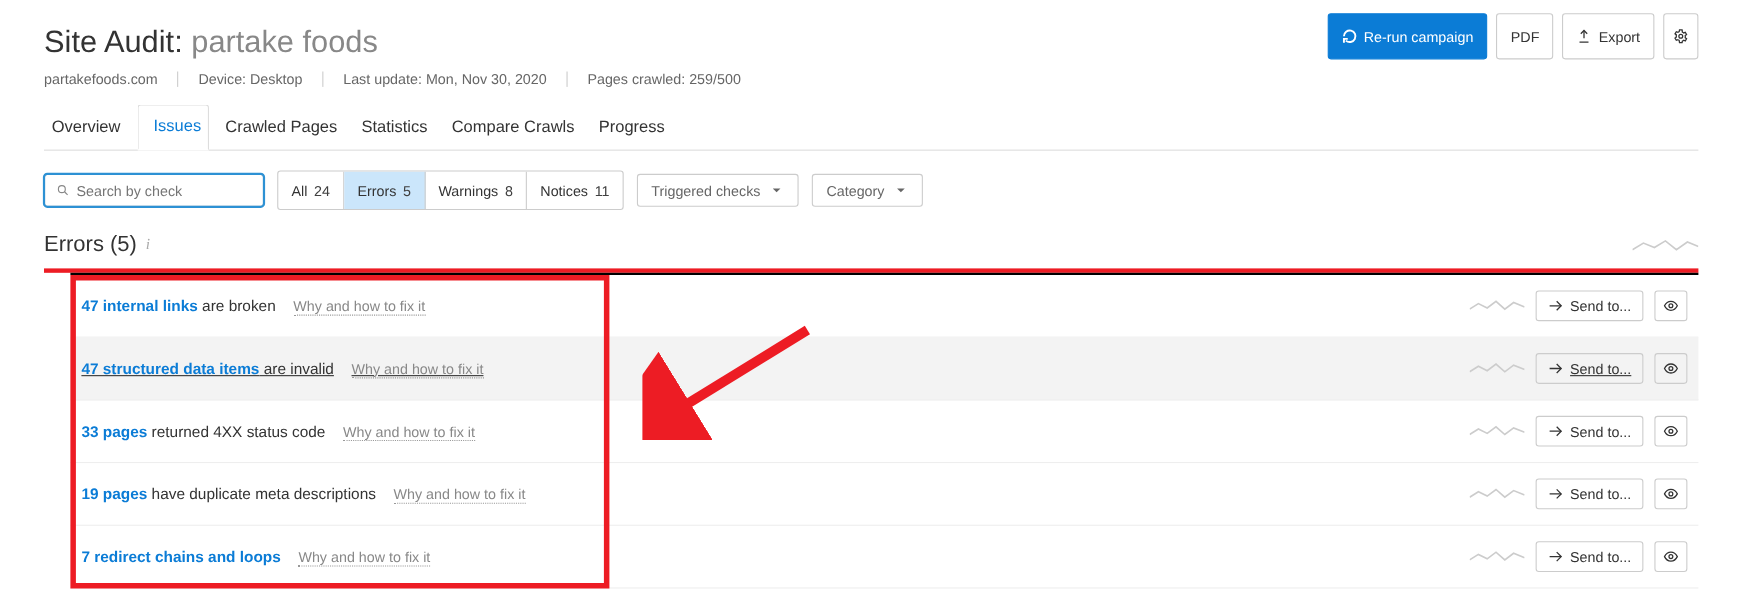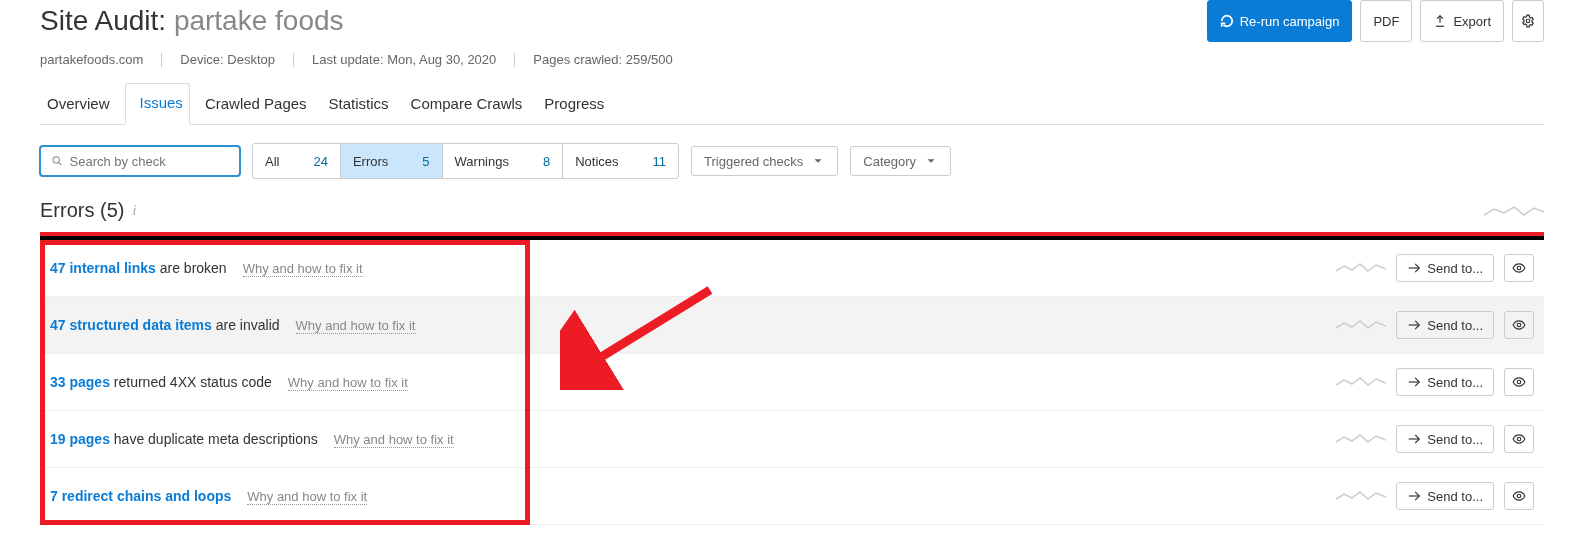--- a/index.html
+++ b/index.html
@@ -1,46 +1,46 @@
 <!DOCTYPE html>
 <html><head>
 <meta charset="utf-8">
 <style>
   * { box-sizing: border-box; margin: 0; padding: 0; }
   html, body { width: 1584px; height: 536px; font-family: Arial, Helvetica, sans-serif; color: #333; background: #fff; }
   .page { padding: 0 40px; }
-  .header { display: flex; align-items: center; justify-content: space-between; padding-top: 0; }
+  .header { display: flex; align-items: flex-end; justify-content: space-between; padding-top: 12px; }
   .title-line { font-size: 28px; font-weight: 400; color: #666; }
   .title-label { color: #333; font-weight: 400; }
   .title-value { color: #888; }
   .actions { display: flex; gap: 8px; align-items: center; }
   .btn { display: inline-flex; align-items: center; gap: 6px; height: 42px; padding: 0 12px; border: 1px solid #ccc; border-radius: 3px; background: #fff; font-size: 13px; color: #333; cursor: pointer; }
   .btn-primary { background: #0b7cd6; border-color: #0b7cd6; color: #fff; }
   .btn-icon-only { padding: 0 8px; }
   .meta-bar { display: flex; gap: 24px; font-size: 13px; color: #666; margin-top: 10px; align-items: center; }
   .meta-bar .sep { width:1px; height:14px; background:#ccc; margin:0 -6px; }
   .tabs { display: flex; gap: 8px; border-bottom: 1px solid #ddd; margin-top: 16px; align-items: flex-end; }
   .tab { padding: 10px 6px 12px; font-size: 15px; color: #333; cursor: pointer; border: 1px solid transparent; border-bottom: none; }
   .tab.active { color: #0b7cd6; border: 1px solid #ddd; border-bottom: 2px solid #fff; margin-bottom: -1px; background:#fff; border-radius: 3px 3px 0 0; padding-left:14px; }
   .toolbar { display: flex; gap: 12px; align-items: center; margin: 18px 0 6px; }
   .search-box { display:flex; align-items:center; gap:6px; border: 1px solid #bbb; outline: 2px solid #2d91d4; outline-offset: -1px; border-radius: 3px; padding: 0 10px; height: 30px; width: 200px; color:#888; }
   .search-box input { border:none; outline:none; font-size:13px; width:100%; background:transparent; color:#333; }
   .pill-group { display:flex; border:1px solid #ccc; border-radius:3px; overflow:hidden; height:36px; }
   .pill { display:flex; align-items:center; gap:6px; padding:0 12px; border-right:1px solid #ccc; font-size:13px; color:#333; cursor:pointer; }
   .pill:last-child { border-right:none; }
   .pill.selected { background:#cbe6fb; }
-  .pill-count { color:#0369a1;margin-left:28px; }
+  .pill-count { color:#404040; }
   .dropdown { display:flex; align-items:center; gap:8px; border:1px solid #ccc; border-radius:3px; height:30px; padding:0 12px; font-size:13px; color:#666; cursor:pointer; }
   .section-head { display:flex; justify-content:space-between; align-items:center; margin-top:10px; padding: 10px 0; }
   .section-title { font-size:20px; color:#333; display:flex; align-items:center; gap:8px;}
   .info-icon { color:#aaa; font-style: italic; font-family: Georgia, serif; font-size:14px; }
   .thick-rule { height:4px; background:#ed1c24; }
-  .issue-list { border-top:4px solid #000000; position:relative; }
+  .issue-list { border-top:2px solid #000000; position:relative;margin-left:24px; }
   .issue-row { display:flex; justify-content:space-between; align-items:center; height:57px; padding: 0 10px; border-bottom:1px solid #eee; }
-  .issue-row.hover { background:#f3f3f3; }
+  .issue-row.hover { background:#f3f3f3;text-decoration:underline; }
   .issue-left { display:flex; align-items:baseline; gap:16px; font-size:14px; }
   .issue-link { color:#0b7cd6; font-weight:bold; }
   .issue-rest { color:#333; }
   .fixit { color:#888; font-size:13px; border-bottom:1px dotted #999; cursor:pointer; }
   .issue-right { display:flex; align-items:center; gap:10px; }
   .spark { color:#ccc; }
   .sendto { display:flex; align-items:center; gap:6px; border:1px solid #ccc; border-radius:3px; height:28px; padding:0 10px; font-size:13px; cursor:pointer; }
   .eye-btn { display:flex; align-items:center; justify-content:center; width:30px; height:28px; border:1px solid #ccc; border-radius:3px; cursor:pointer; }
   .highlight-box { position:absolute; top:0; left:0; width:490px; height:285px; border:5px solid #ed1c24; pointer-events:none; z-index:5; }
   .arrow { position:absolute; left:520px; top:40px; z-index:6; pointer-events:none; }
@@ -81,21 +81,21 @@
           </svg>
       </button>
     </div>
   </div>
 
   <div class="meta-bar">
     <span>partakefoods.com</span>
     <span class="sep"></span>
     <span>Device: Desktop</span>
     <span class="sep"></span>
-    <span>Last update: Mon, Aug 30, 2020</span>
+    <span>Last update: Mon, Nov 30, 2020</span>
     <span class="sep"></span>
     <span>Pages crawled: 259/500</span>
   </div>
 
   <div class="tabs" id="tabs">
       <div class="tab">Overview</div>
       <div class="tab active">Issues</div>
       <div class="tab">Crawled Pages</div>
       <div class="tab">Statistics</div>
       <div class="tab">Compare Crawls</div>

